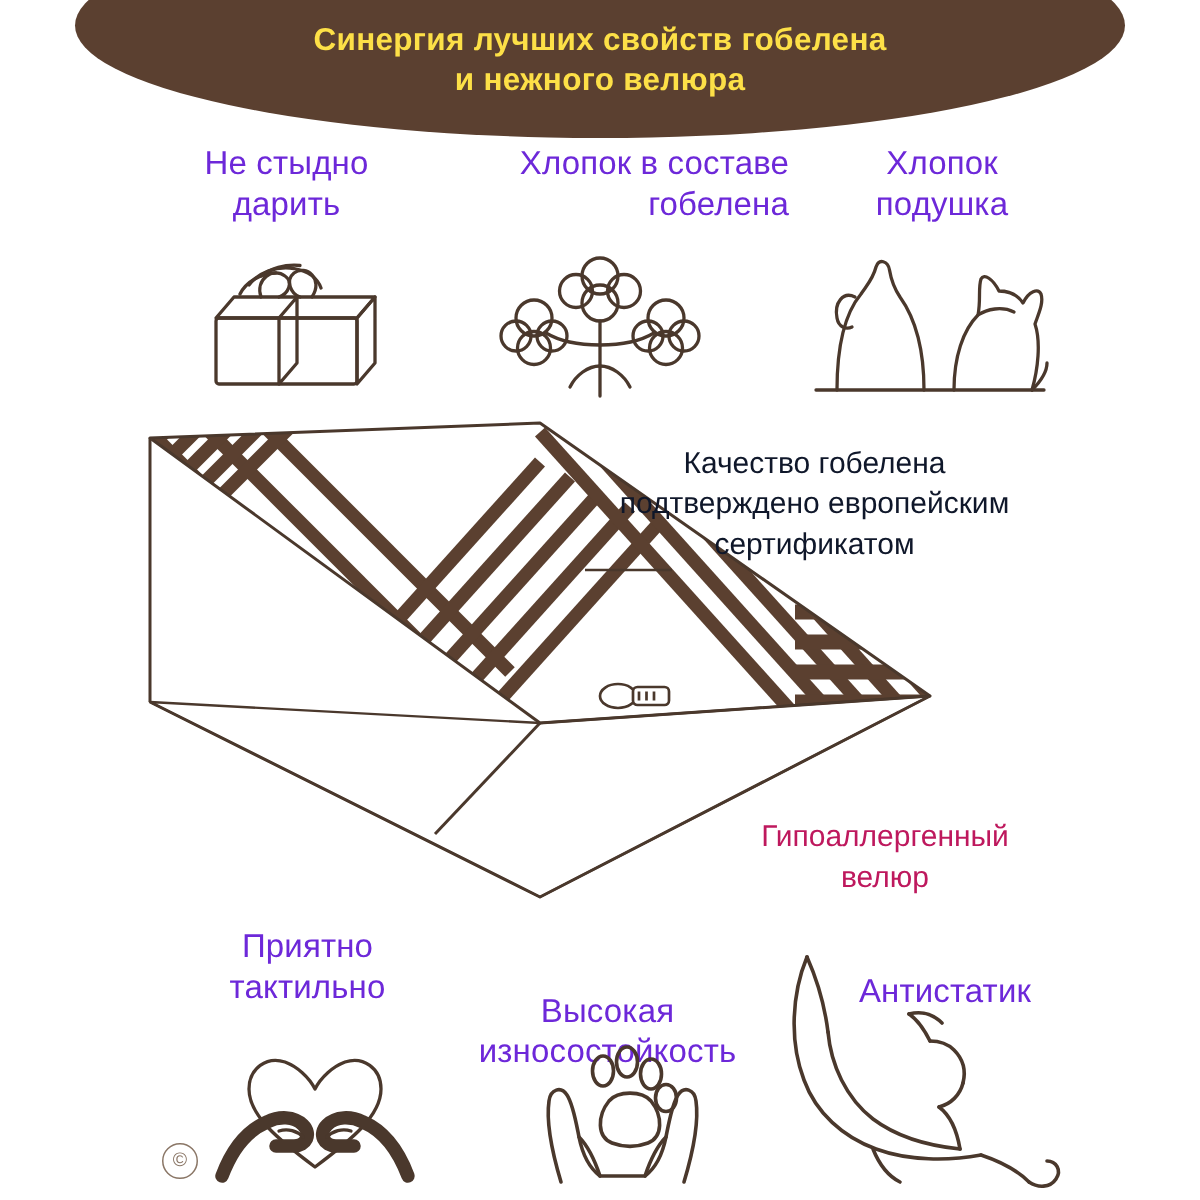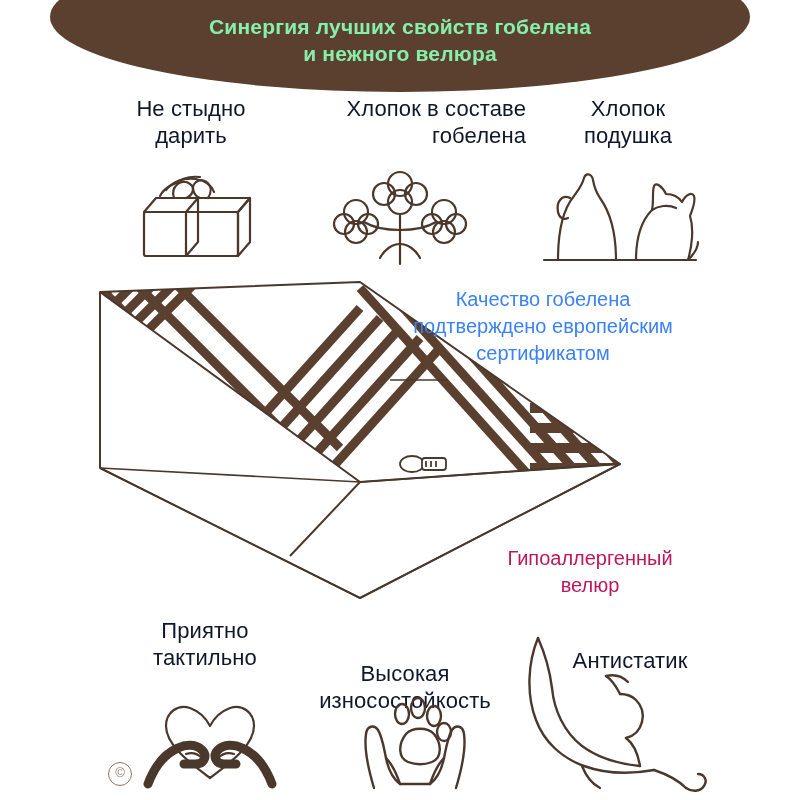--- a/index.html
+++ b/index.html
@@ -27,34 +27,34 @@
     background: #5b4030;
     border-radius: 50% / 50%;
     box-sizing: border-box;
   }
   #banner-text {
     position: absolute;
     top: 72px;
     left: 0;
     width: 100%;
     text-align: center;
-    color: #86efac;
+    color: #fde047;
     font-weight: bold;
     font-size: 21px;
     line-height: 1.28;
     letter-spacing: 0.2px;
   }
 
   
   .feature-label {
     position: absolute;
     text-align: center;
     font-size: 22px;
     line-height: 1.22;
-    color: #0f172a;
+    color: #6d28d9;
     letter-spacing: 0.1px;
   }
 
   
   #f1-label { left: 96px;  top: 96px;  width: 190px; }
   #f2-label { left: 278px; top: 96px;  width: 248px; text-align: right; }
   #f3-label { left: 528px; top: 96px;  width: 200px; }
 
   .icon-box { position: absolute; }
   #f1-icon { left: 130px; top: 168px; }
@@ -67,26 +67,26 @@
     left: 60px;
     top: 268px;
     width: 620px;
     height: 360px;
   }
 
   
   #callout1 {
     position: absolute;
     left: 378px;
-    top: 286px;
+    top: 296px;
     width: 330px;
     text-align: center;
     font-size: 20px;
     line-height: 1.35;
-    color: #3b82f6;
+    color: #0f172a;
   }
   #callout2 {
     position: absolute;
     left: 470px;
     top: 545px;
     width: 240px;
     text-align: center;
     font-size: 20px;
     line-height: 1.35;
     color: #be185d;

